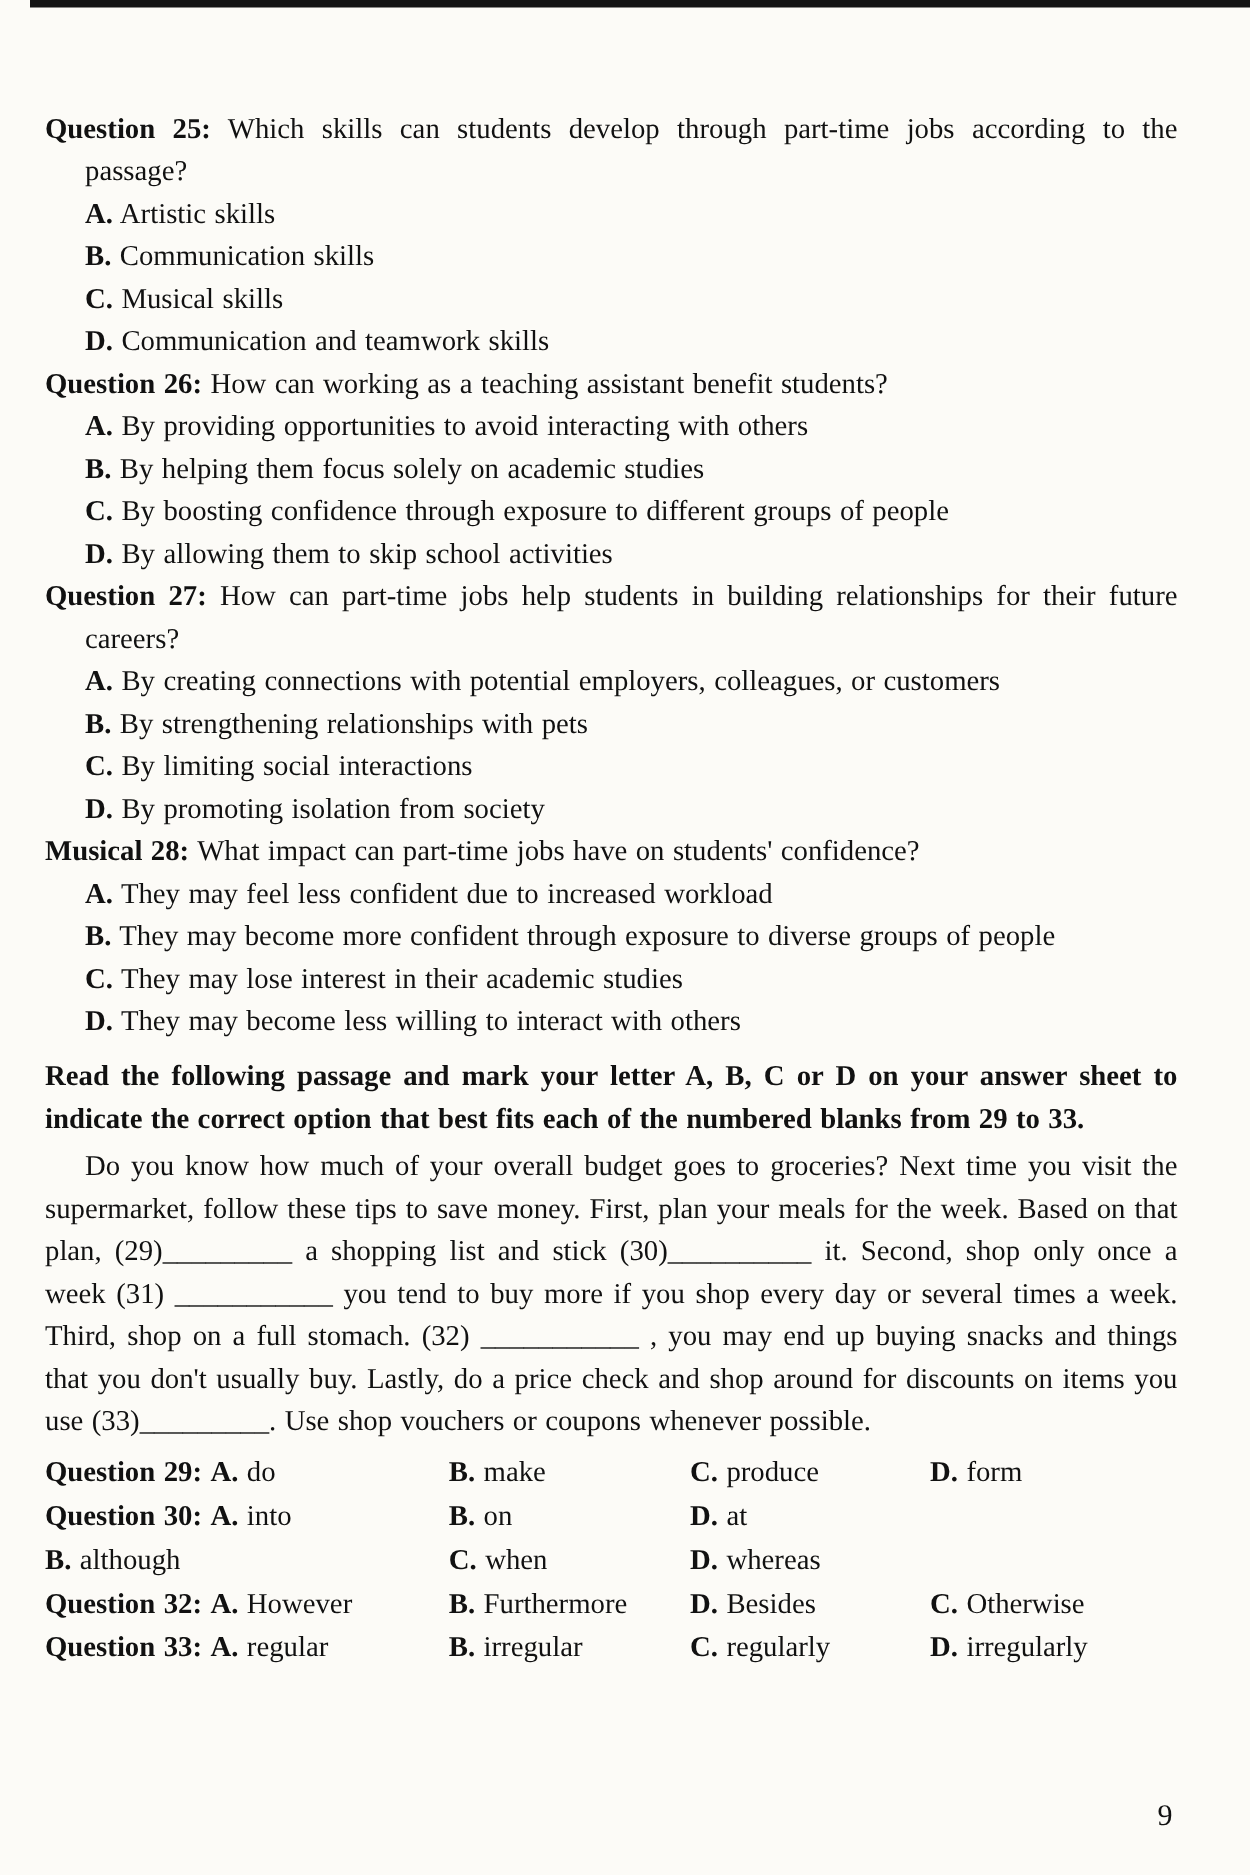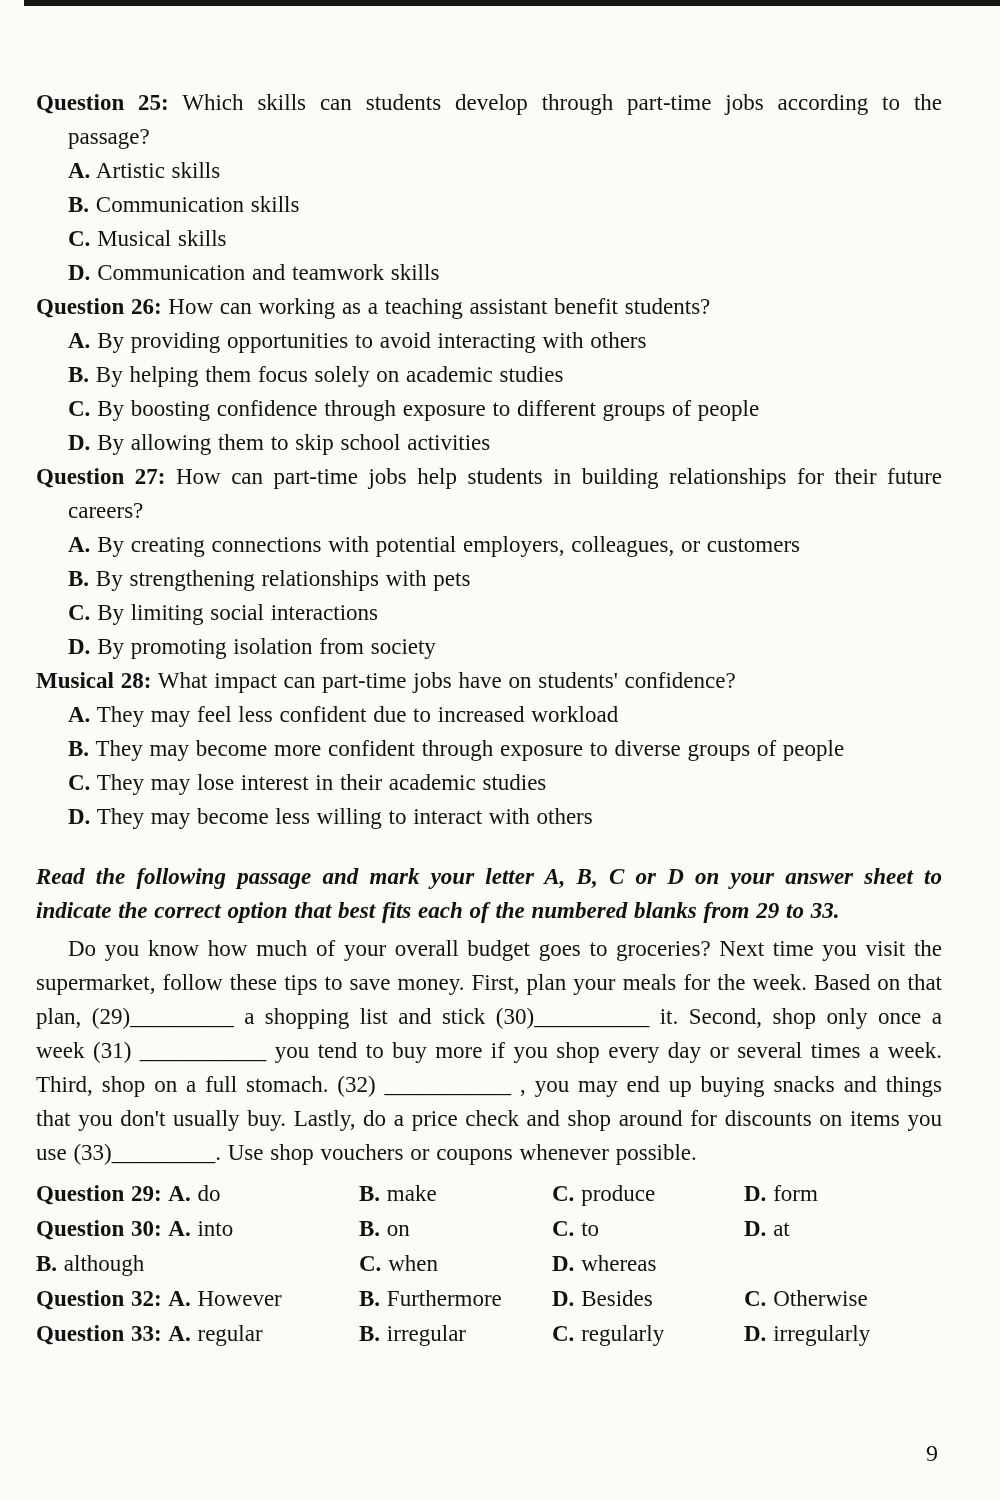--- a/index.html
+++ b/index.html
@@ -30,23 +30,22 @@
   }
   .b { font-weight: bold; }
   .q-head {
     text-align: justify;
     padding-left: 32px;
     text-indent: -32px;
   }
   .opt { padding-left: 32px; }
   .instruction {
     font-weight: bold;
-    font-style: italic;
     text-align: justify;
-    margin-top: 26px;
+    margin-top: 10px;
     margin-bottom: 4px;
   }
   .passage {
     text-align: justify;
     text-indent: 32px;
   }
   .grid { margin-top: 6px; }
   .grid-row {
     display: grid;
     grid-template-columns: 323px 193px 192px 1fr;
@@ -107,21 +106,20 @@
     <div class="grid-row">
       <span><span class="b">Question 29:</span> <span class="b">A.</span> <span>do</span></span>
       <span><span class="b">B.</span> <span>make</span></span>
       <span><span class="b">C.</span> <span>produce</span></span>
       <span><span class="b">D.</span> <span>form</span></span>
     </div>
 
     <div class="grid-row">
       <span><span class="b">Question 30:</span> <span class="b">A.</span> <span>into</span></span>
       <span><span class="b">B.</span> <span>on</span></span>
-      <span><span class="b">C.</span> <span>to</span></span>
       <span><span class="b">D.</span> <span>at</span></span>
     </div>
 
     <div class="grid-row">
       <span><span class="b">B.</span> <span>although</span></span>
       <span><span class="b">C.</span> <span>when</span></span>
       <span><span class="b">D.</span> <span>whereas</span></span>
     </div>
 
     <div class="grid-row">

